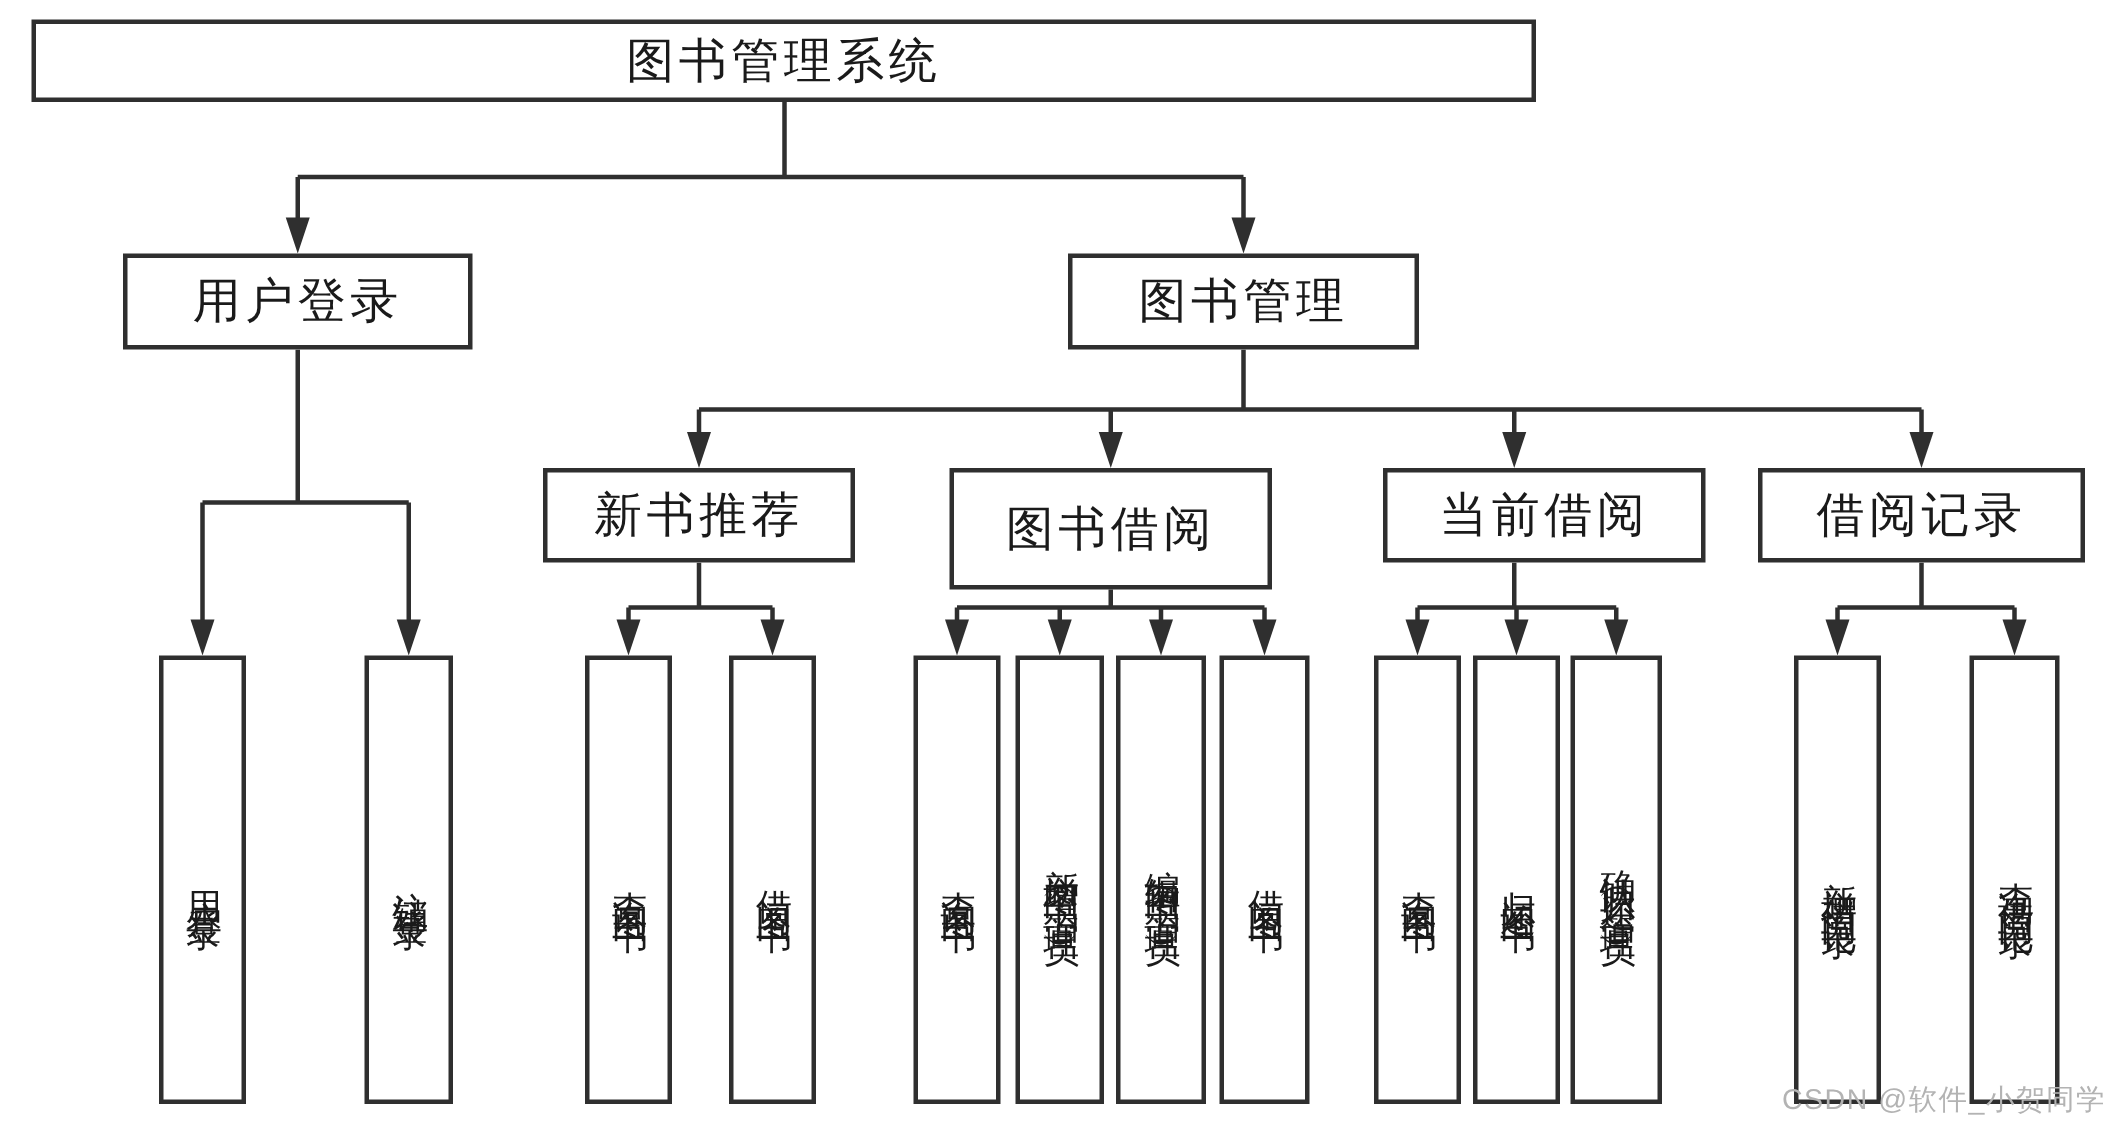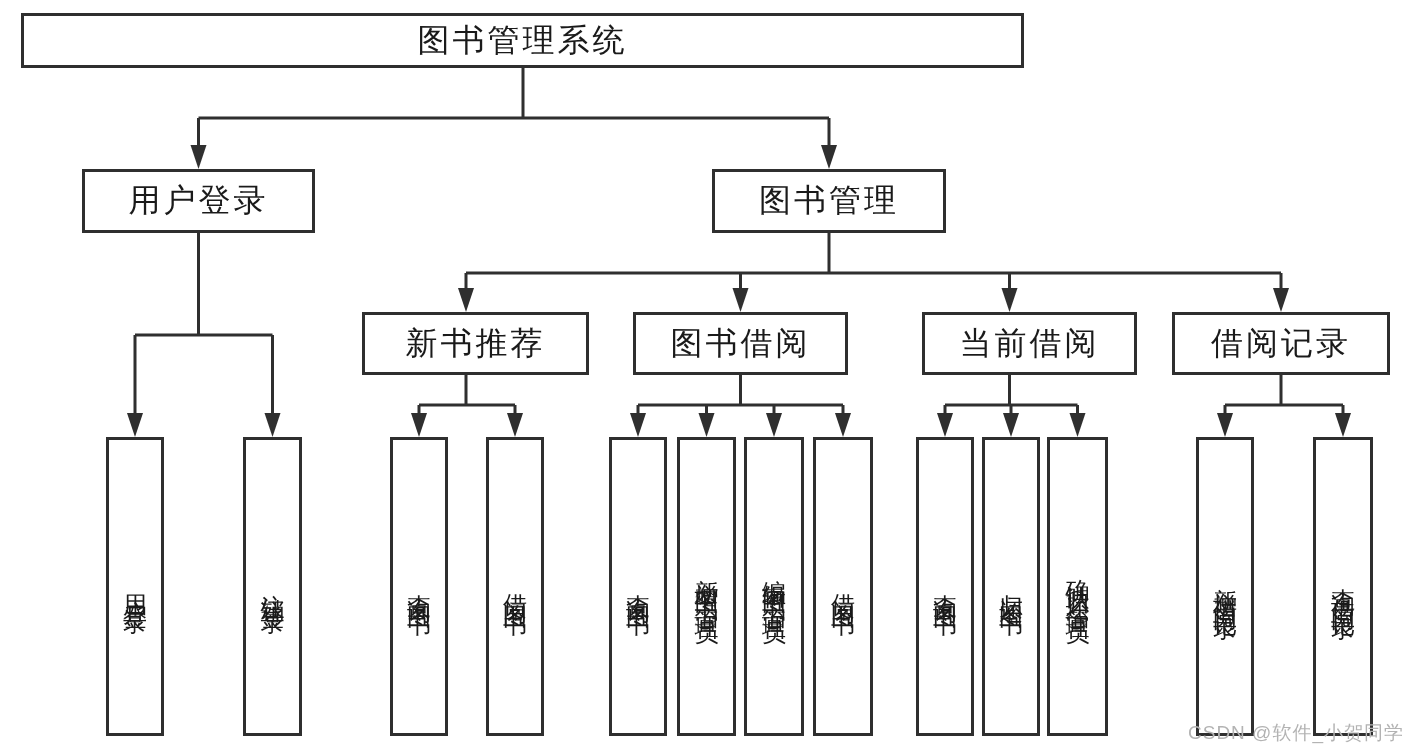--- a/index.html
+++ b/index.html
@@ -93,22 +93,22 @@
       <polygon points="1217,413 1233,413 1225,437"></polygon>
       <polygon points="1335,413 1351,413 1343,437"></polygon>
     </g>
   </svg>
 
   <div class="box hbox" style="left:21px; top:13px; width:1003px; height:55px;">图书管理系统</div>
 
   <div class="box hbox" style="left:82px; top:169px; width:233px; height:64px;">用户登录</div>
   <div class="box hbox" style="left:712px; top:169px; width:234px; height:64px;">图书管理</div>
 
-  <div class="box hbox" style="left:362px; top:312px; width:227px; height:63px;">新书推荐</div>
-  <div class="box hbox" style="left:633px; top:312px; width:215px; height:63px;">图书借阅</div>
+  <div class="box hbox" style="left:362px; top:312px; width:208px; height:63px;">新书推荐</div>
+  <div class="box hbox" style="left:633px; top:312px; width:215px; height:81px;">图书借阅</div>
   <div class="box hbox" style="left:902px; top:312px; width:215px; height:63px;margin-left:20px;">当前借阅</div>
   <div class="box hbox" style="left:1172px; top:312px; width:218px; height:63px;">借阅记录</div>
 
   <div class="box vbox" style="left:106px; top:437px; width:58px; height:299px;">用户登录</div>
   <div class="box vbox" style="left:243px; top:437px; width:59px; height:299px;">注销登录</div>
 
   <div class="box vbox" style="left:390px; top:437px; width:58px; height:299px;">查询图书</div>
   <div class="box vbox" style="left:486px; top:437px; width:58px; height:299px;">借阅图书</div>
 
   <div class="box vbox" style="left:609px; top:437px; width:58px; height:299px;">查询图书</div>

